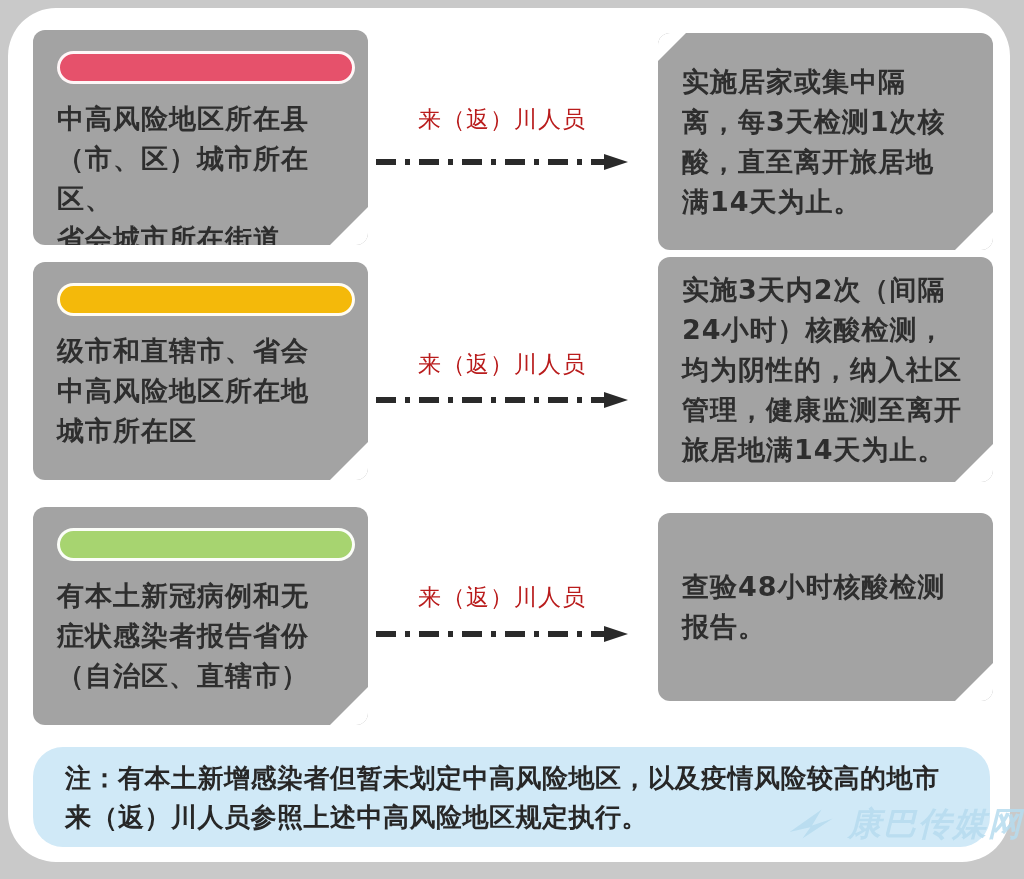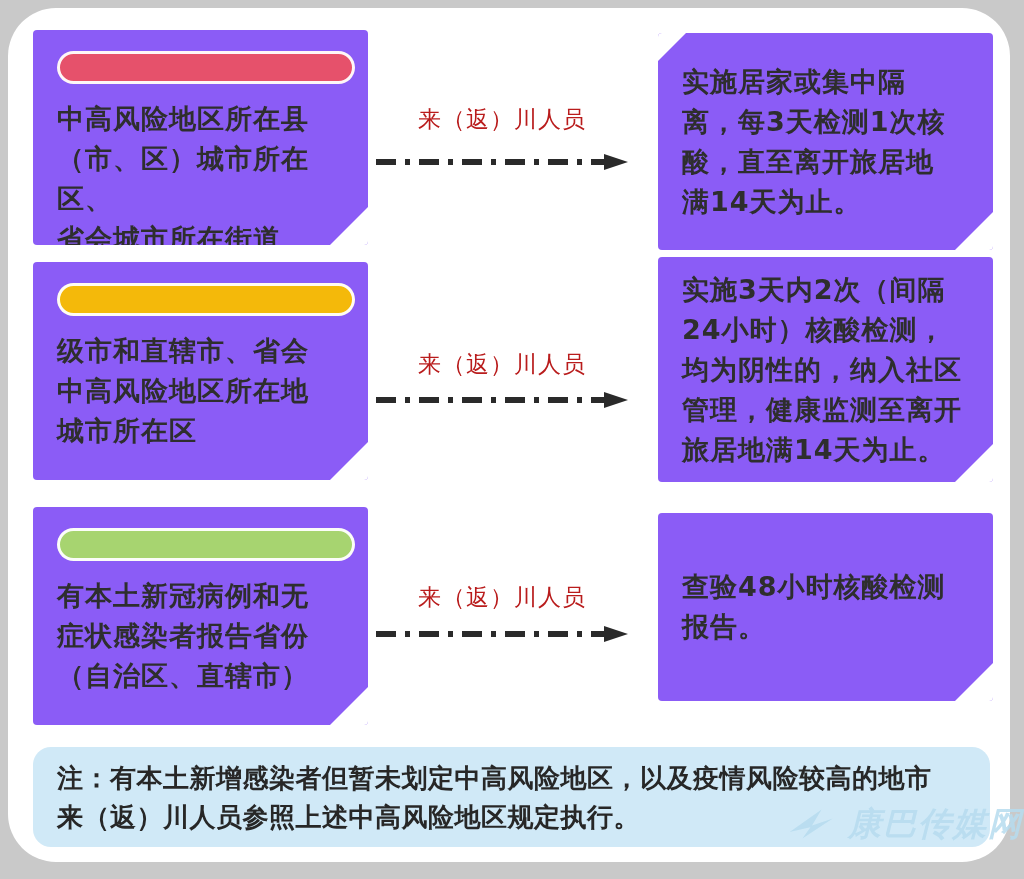--- a/index.html
+++ b/index.html
@@ -10,21 +10,21 @@
     position:relative; width:1024px; height:879px;
     background:#c9c9c9; overflow:hidden;
   }
   .card {
     position:absolute; left:8px; top:8px; width:1002px; height:854px;
     background:#ffffff; border-radius:48px;
   }
 
   
   .bubble {
-    position:absolute; background:#8b5cf6; border-radius:4px;
+    position:absolute; background:#a3a3a3; border-radius:12px;
     color:#2e2e2e; font-size:27px; line-height:40px; letter-spacing:1px;
     font-weight:600; overflow:hidden;
   }
   .notch-br::after {
     content:""; position:absolute; right:-1px; bottom:-1px;
     width:0; height:0;
     border-bottom:40px solid #ffffff; border-left:40px solid transparent;
   }
   .notch-tl::before {
     content:""; position:absolute; left:-1px; top:-1px;
@@ -58,22 +58,22 @@
   .lbl-r2 { top:349px; }
   .lbl-r3 { top:582px; }
 
   .arrow { position:absolute; left:374px; width:256px; height:20px; }
   .arr-r1 { top:152px; }
   .arr-r2 { top:390px; }
   .arr-r3 { top:624px; }
 
   .note {
     position:absolute; left:33px; top:747px; width:957px; height:100px;
-    background:#d0e9f7; border-radius:18px;
-    padding:12px 40px 0 24px;
+    background:#d0e9f7; border-radius:30px;
+    padding:12px 40px 0 32px;
     font-size:26px; line-height:39px; font-weight:700;
     color:#272727; letter-spacing:0.5px;
   }
 
   .watermark {
     position:absolute; left:788px; top:796px; width:230px; height:56px;
     display:flex; align-items:center; gap:12px;
     color:#b7dcef; opacity:0.85; pointer-events:none;
   }
   .watermark .wm-text {

